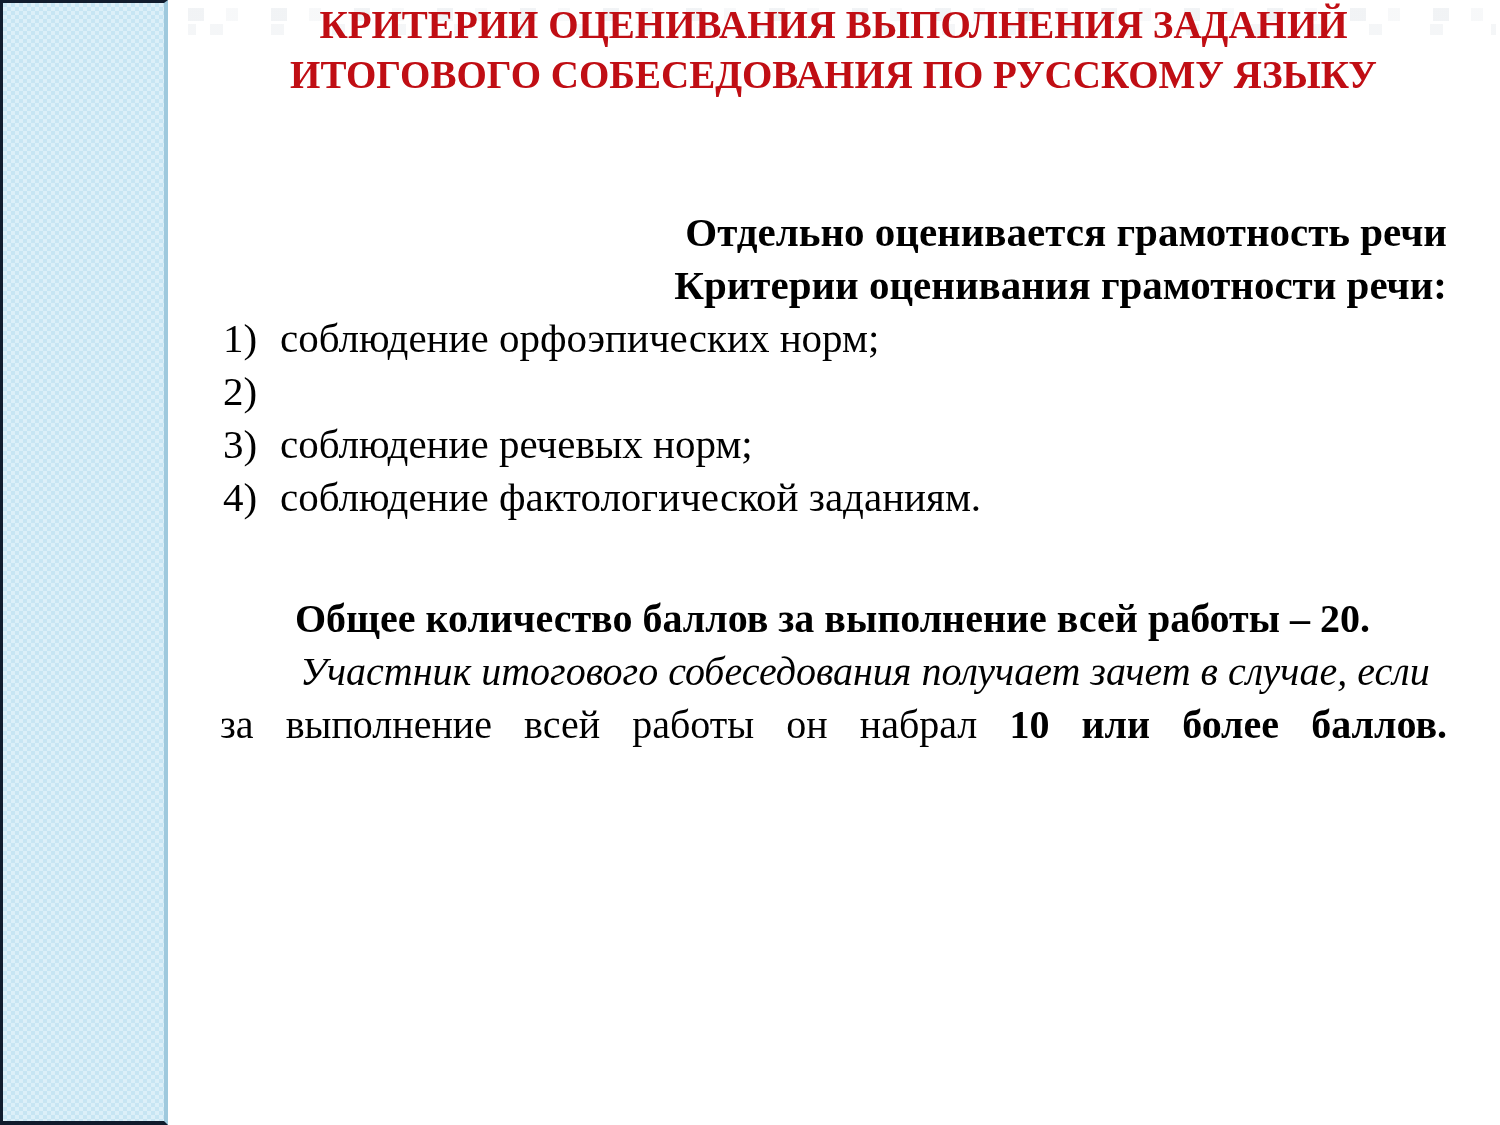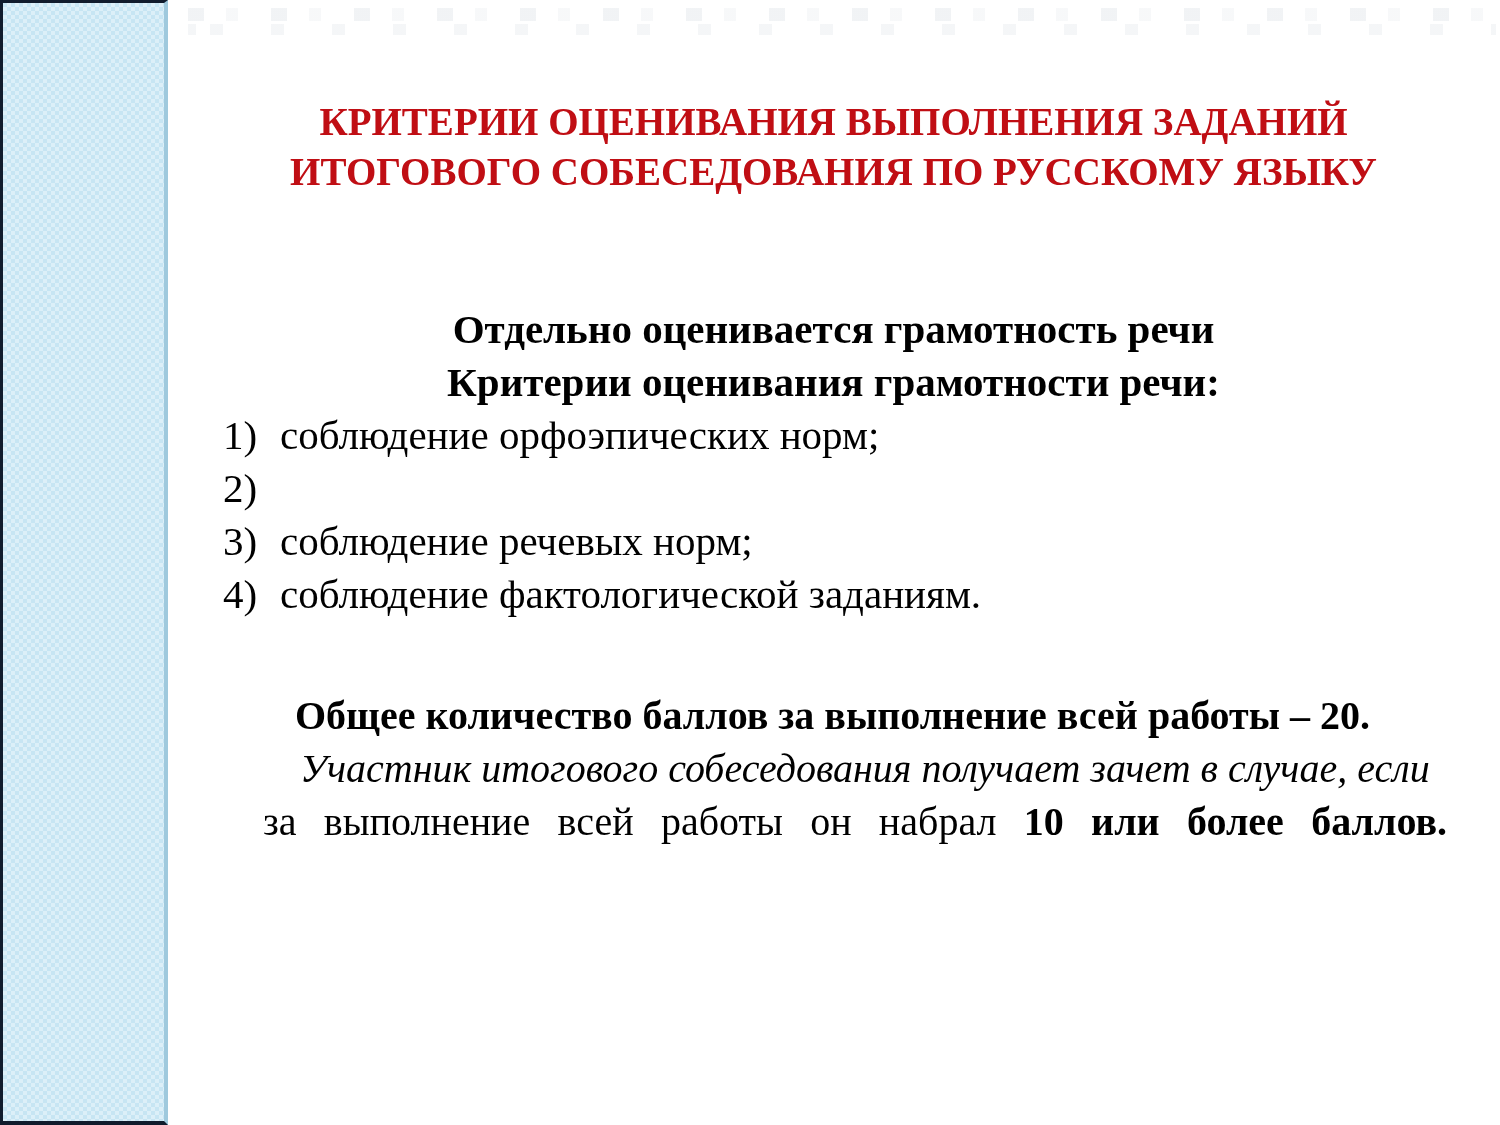--- a/index.html
+++ b/index.html
@@ -48,33 +48,32 @@
     pointer-events: none;
   }
 
   .content {
     position: absolute;
     left: 52px; right: 53px; top: 0;
   }
 
   
   .title {
-    margin-top: 97px;
     text-align: center;
     font-weight: bold;
     font-size: 39px;
     line-height: 50px;
     color: #C00E14;
   }
   .title div { white-space: nowrap; }
 
   
   .headings {
     margin-top: 106px;
-    text-align: center;
+    text-align: right;
     font-weight: bold;
     font-size: 41px;
     line-height: 53px;
   }
   .headings div { white-space: nowrap; }
 
   
   .list {
     font-size: 41px;
     line-height: 53px;
@@ -83,21 +82,21 @@
   .list-marker { flex: 0 0 60px; padding-left: 3px; box-sizing: border-box; }
 
   
   .paragraph {
     margin-top: 68px;
     font-size: 40px;
     line-height: 53px;
   }
   .p-line1 { font-weight: bold; text-indent: 75px; white-space: nowrap; }
   .p-line2 { text-indent: 80px; white-space: nowrap; font-style: italic; }
-  .p-line3 { text-align: justify; text-align-last: justify; margin-left: 43px; }
+  .p-line3 { text-align: justify; text-align-last: justify; }
   .p-bold  { font-weight: bold; }
 </style>
 </head>
 <body>
 
 <div>
 
   <div class="sidebar"></div>
 
   <div class="main">

